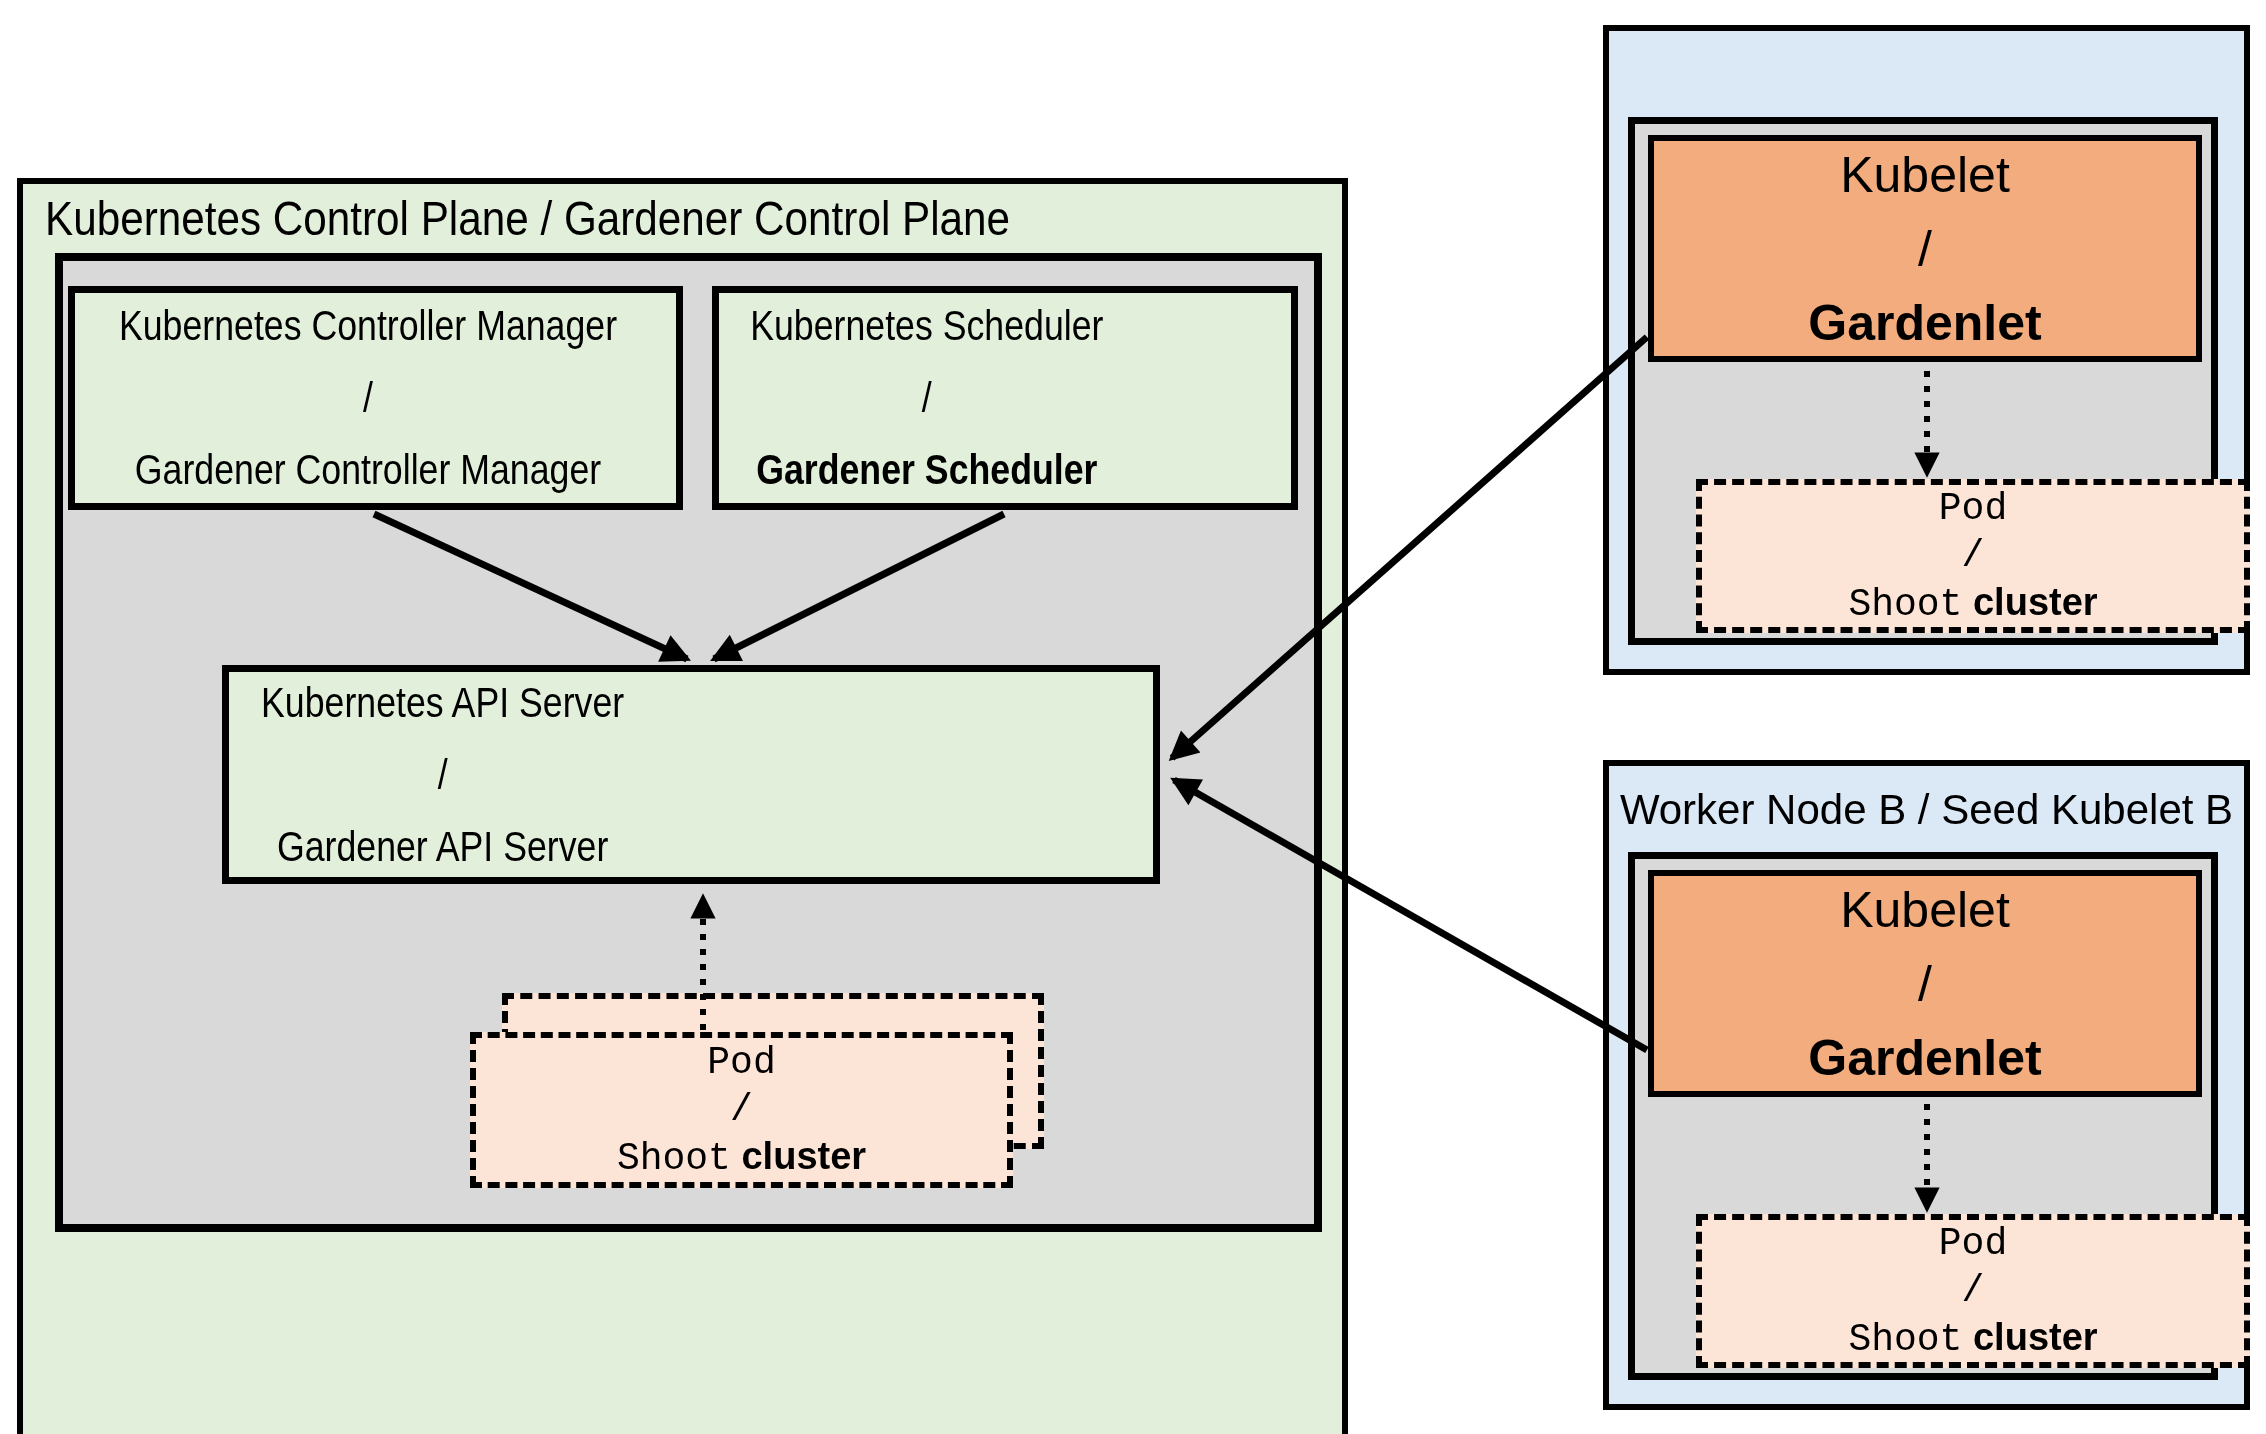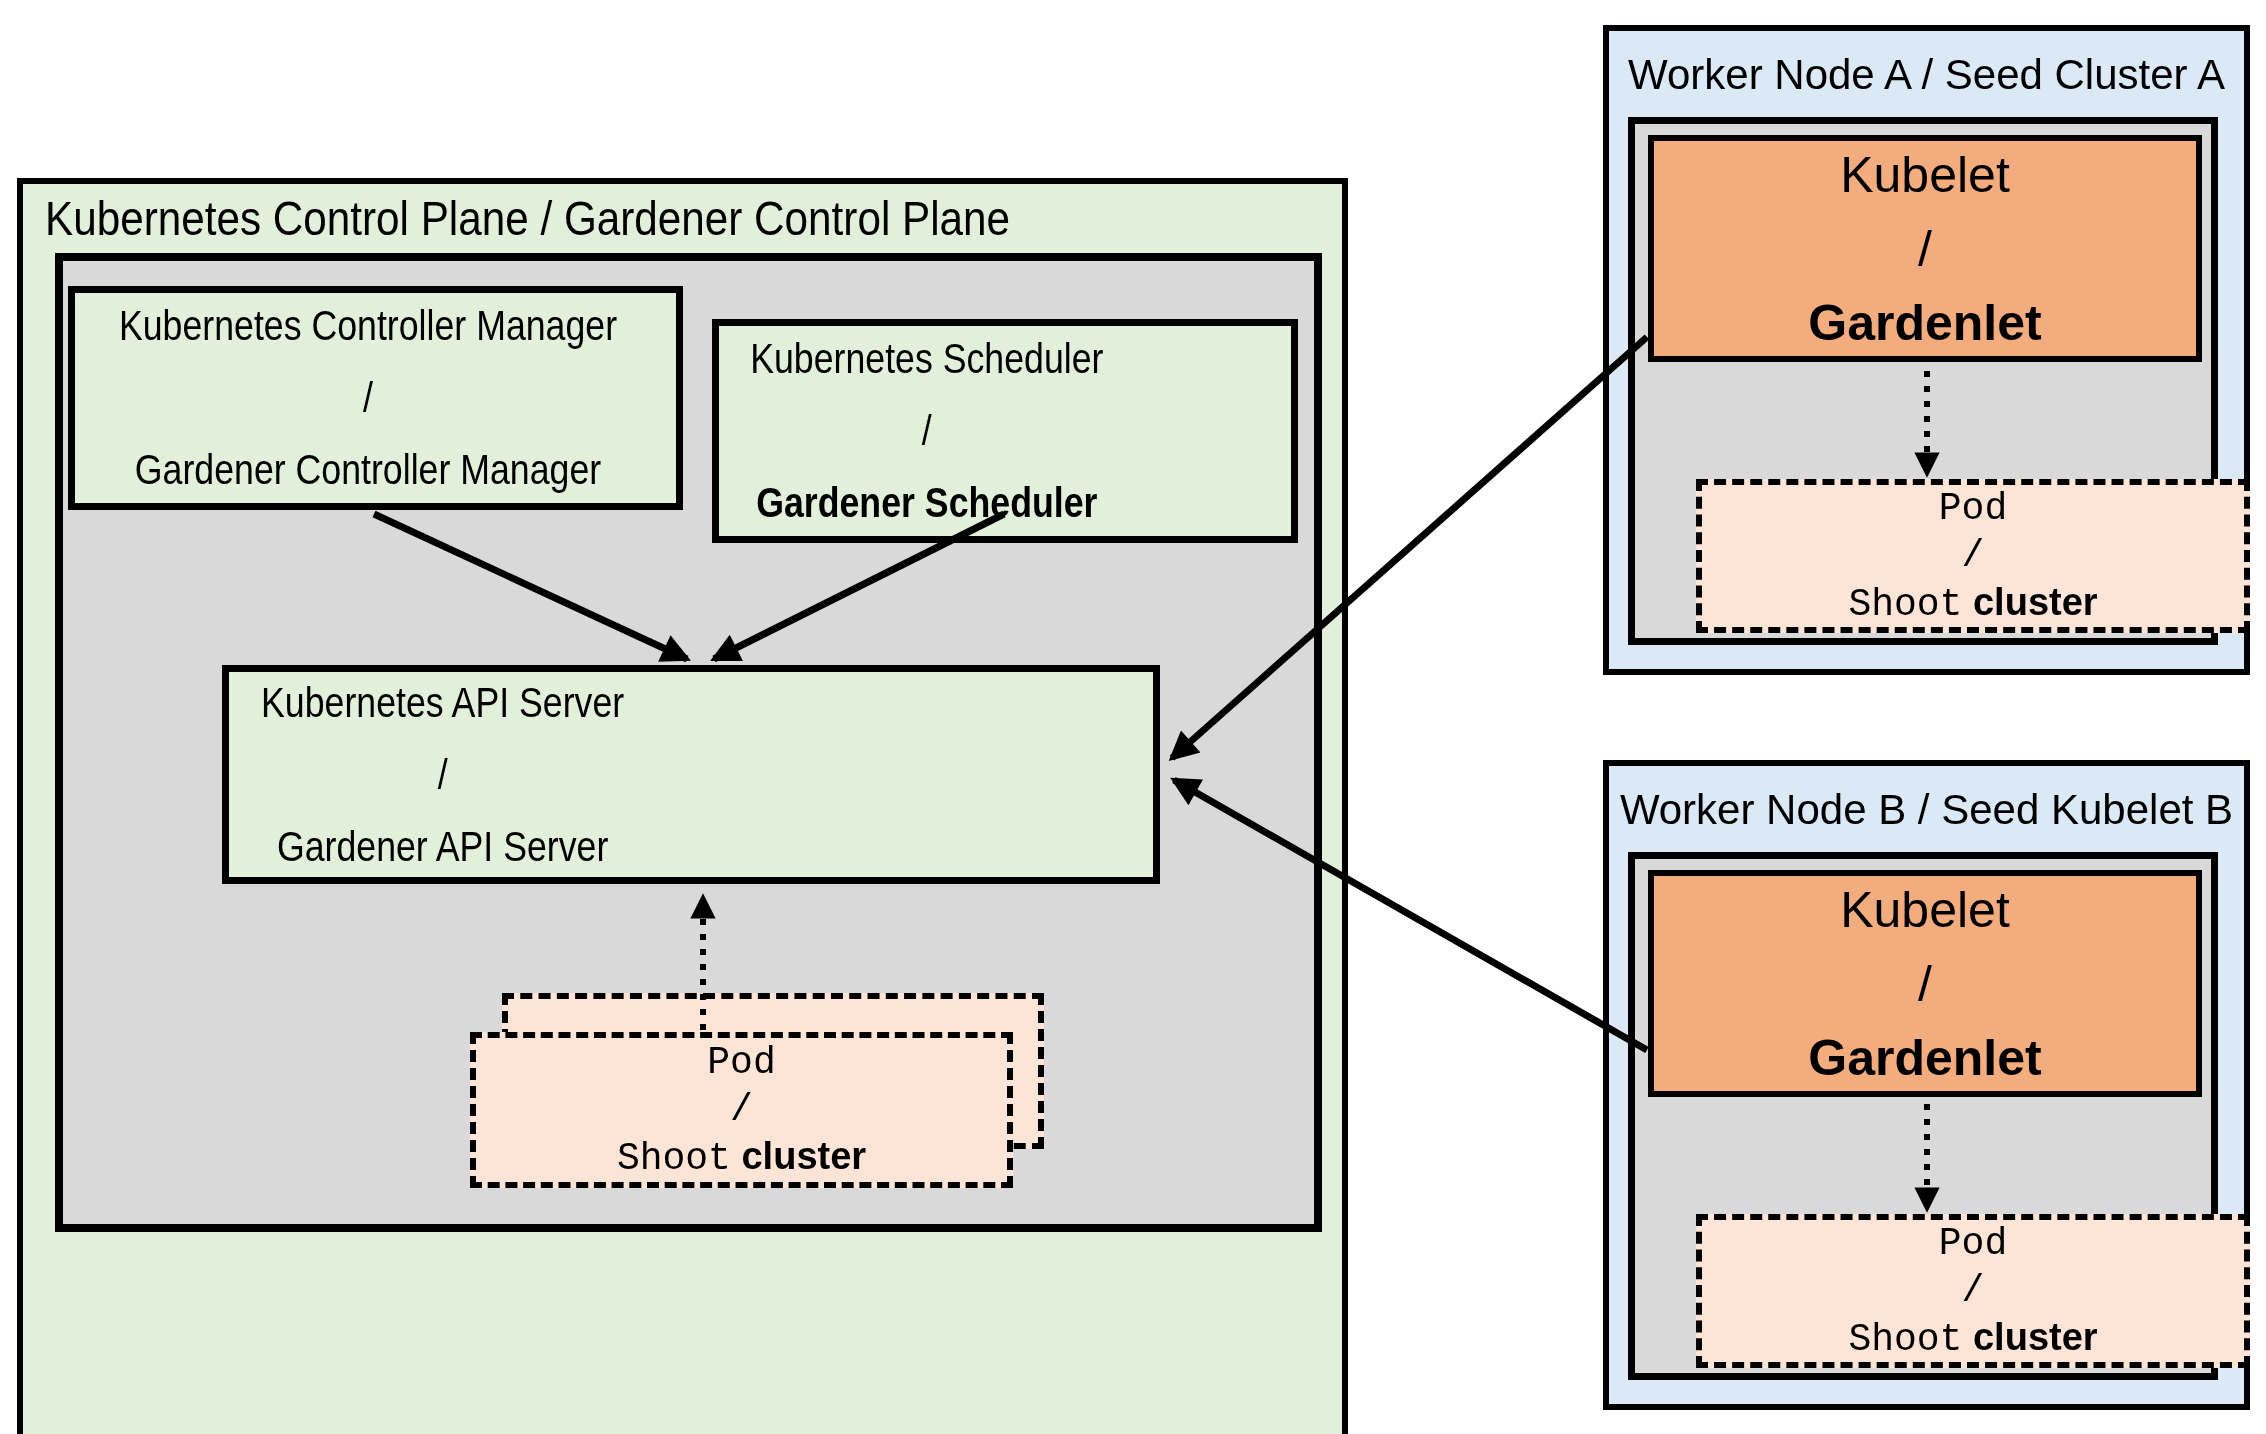--- a/index.html
+++ b/index.html
@@ -8,21 +8,21 @@
   .abs{position:absolute;box-sizing:border-box;}
 
   
   .main-box{left:17px;top:178px;width:1331px;height:1280px;background:#E2EFDA;border:6px solid #000;}
   .cp-title{left:22px;top:4px;height:62px;line-height:62px;font-size:48px;white-space:nowrap;
             transform:scaleX(.88);transform-origin:0 50%;}
   .cp-inner{left:32px;top:69px;width:1267px;height:979px;background:#D9D9D9;border:8px solid #000;}
 
   .comp{background:#E2EFDA;border:7px solid #000;display:flex;align-items:center;justify-content:flex-start;text-align:center;}
   .kcm-box{left:5px;top:25px;width:615px;height:224px;}
-  .sched-box{left:649px;top:25px;width:586px;height:224px;margin-top:33px;}
+  .sched-box{left:649px;top:25px;width:586px;height:224px;}
   .api-box{left:159px;top:404px;width:938px;height:219px;}
   .stack span{display:block;}
   .comp .stack{font-size:42px;line-height:72px;transform:scaleX(.85);}
 
   .podbox{background:#FCE4D6;border:6px dashed #000;margin-left:48px;}
   .pod-back{left:391px;top:732px;width:542px;height:156px;}
   .pod-front{left:359px;top:771px;width:543px;height:156px;display:flex;flex-direction:column;
              align-items:center;justify-content:center;text-align:center;font-size:38px;line-height:47px;}
 
   
@@ -84,21 +84,20 @@
       <div class="abs podbox pod-front">
         <span class="mono">Pod</span>
         <span class="mono">/</span>
         <span><span class="mono">Shoot</span> <span class="b">cluster</span></span>
       </div>
 
     </div>
   </div>
 
   <div class="abs node node-a">
-    <div class="abs node-title">Worker Node A / Seed Cluster A</div>
     <div class="abs node-inner">
       <div class="abs kubelet-box">
         <div class="stack">
           <span>Kubelet</span>
           <span>/</span>
           <span class="b">Gardenlet</span>
         </div>
       </div>
       <div class="abs podbox node-pod">
         <span class="mono">Pod</span>

